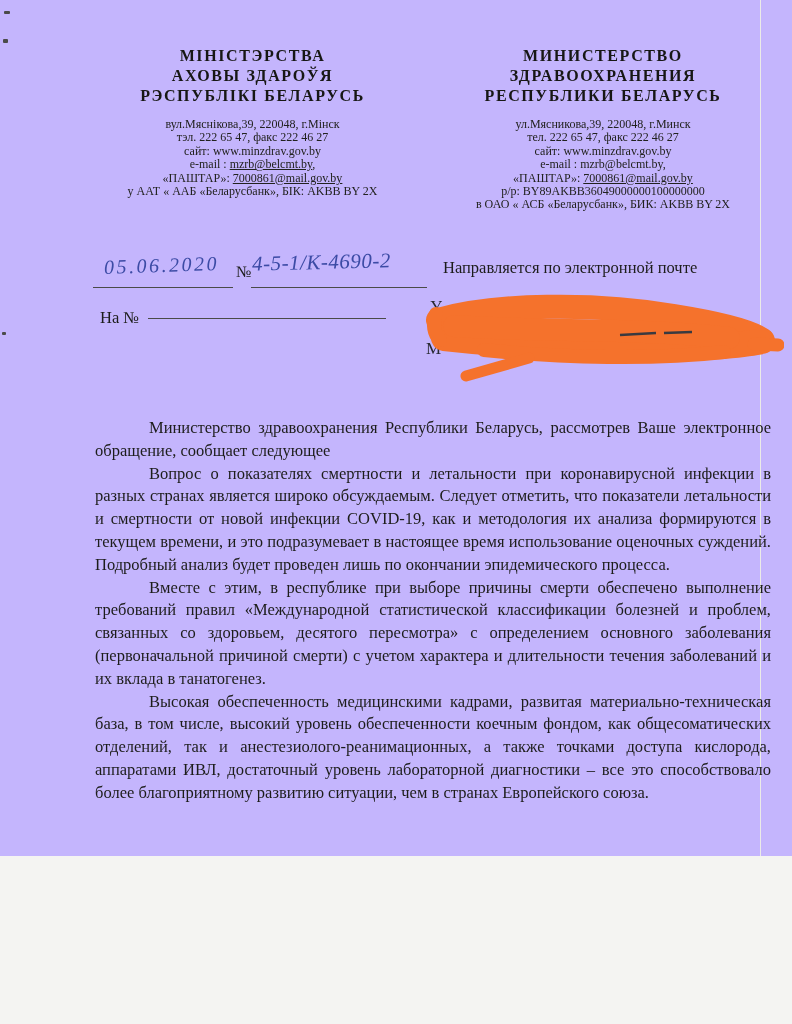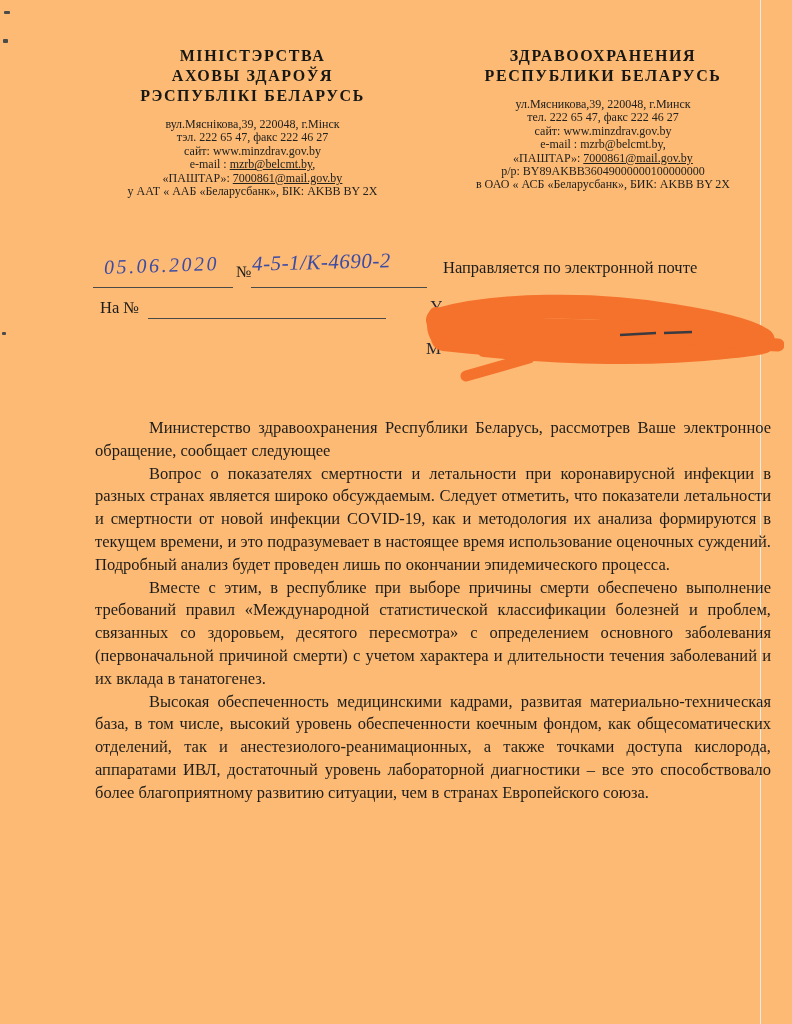--- a/index.html
+++ b/index.html
@@ -1,37 +1,37 @@
 <!DOCTYPE html>
 <html style="--redaction-orange: #f5722c; --handwriting-ink: #3c4ba5; --text: #1d1d1b;"><head>
 <meta charset="utf-8">
 <style>
   html,body{margin:0;padding:0;}
   body{width:792px;height:1024px;background:#f4f4f2;font-family:"Liberation Serif","DejaVu Serif",serif;}
-  .page{position:relative;width:792px;height:1024px;background:#fdba74;overflow:hidden;color:var(--text,#1d1d1b);}
+  .page{position:relative;width:792px;height:856px;background:#c4b5fd;overflow:hidden;color:var(--text,#1d1d1b);}
 
   
   .letterhead{position:absolute;top:46px;left:0;width:792px;display:flex;}
   .lh-col{text-align:center;}
   .lh-col.left{position:absolute;left:85px;width:335px;}
   .lh-col.right{position:absolute;left:438px;width:330px;}
   .lh-title{font-weight:bold;font-size:16px;letter-spacing:1.6px;line-height:20px;color:#171715;}
   .lh-address{margin-top:12px;font-size:12px;line-height:13.4px;color:#22221f;}
   .lh-address .u{text-decoration:underline;margin-top:32px;}
 
   
   .hw{position:absolute;font-style:italic;color:var(--handwriting-ink,#3c4ba5);white-space:nowrap;}
   .hw-date{left:104px;top:254px;font-size:20px;letter-spacing:2.5px;transform:rotate(-2deg);}
   .hw-num{left:252px;top:250px;font-size:21px;letter-spacing:.5px;transform:rotate(-1.5deg);}
   .no-sign{position:absolute;left:236px;top:263px;font-size:16px;}
   .u-line{position:absolute;height:1px;background:#4a4a48;}
   .u1{left:93px;top:287px;width:140px;}
   .u2{left:251px;top:287px;width:176px;}
   .delivery{position:absolute;left:443px;top:258px;font-size:16.5px;}
-  .reply-label{position:absolute;left:100px;top:298px;font-size:16.5px;}
+  .reply-label{position:absolute;left:100px;top:308px;font-size:16.5px;}
   .u3{left:148px;top:318px;width:238px;}
 
   
   .redaction{position:absolute;left:424px;top:288px;width:360px;height:96px;}
   .scr{fill:none;stroke:var(--redaction-orange,#f5722c);stroke-linecap:round;}
   .frag{font-family:"Liberation Serif",serif;font-size:17px;fill:#2a2a33;}
 
   .subject{position:absolute;left:104px;top:366px;font-size:17px;}
 
   
@@ -66,20 +66,21 @@
         <div>вул.Мяснікова,39, 220048, г.Мінск</div>
         <div>тэл. 222 65 47, факс 222 46 27</div>
         <div>сайт: www.minzdrav.gov.by</div>
         <div><span>e-mail : </span><span class="u">mzrb@belcmt.by</span><span>,</span></div>
         <div><span>«ПАШТАР»: </span><span class="u">7000861@mail.gov.by</span></div>
         <div>у ААТ « ААБ «Беларусбанк», БІК: AKBB BY 2X</div>
       </div>
     </div>
     <div class="lh-col right">
       <div class="lh-title">
+        <div>МИНИСТЕРСТВО</div>
         <div>ЗДРАВООХРАНЕНИЯ</div>
         <div>РЕСПУБЛИКИ БЕЛАРУСЬ</div>
       </div>
       <div class="lh-address">
         <div>ул.Мясникова,39, 220048, г.Минск</div>
         <div>тел. 222 65 47, факс 222 46 27</div>
         <div>сайт: www.minzdrav.gov.by</div>
         <div>e-mail : mzrb@belcmt.by,</div>
         <div><span>«ПАШТАР»: </span><span class="u">7000861@mail.gov.by</span></div>
         <div>р/р: BY89AKBB36049000000100000000</div>

